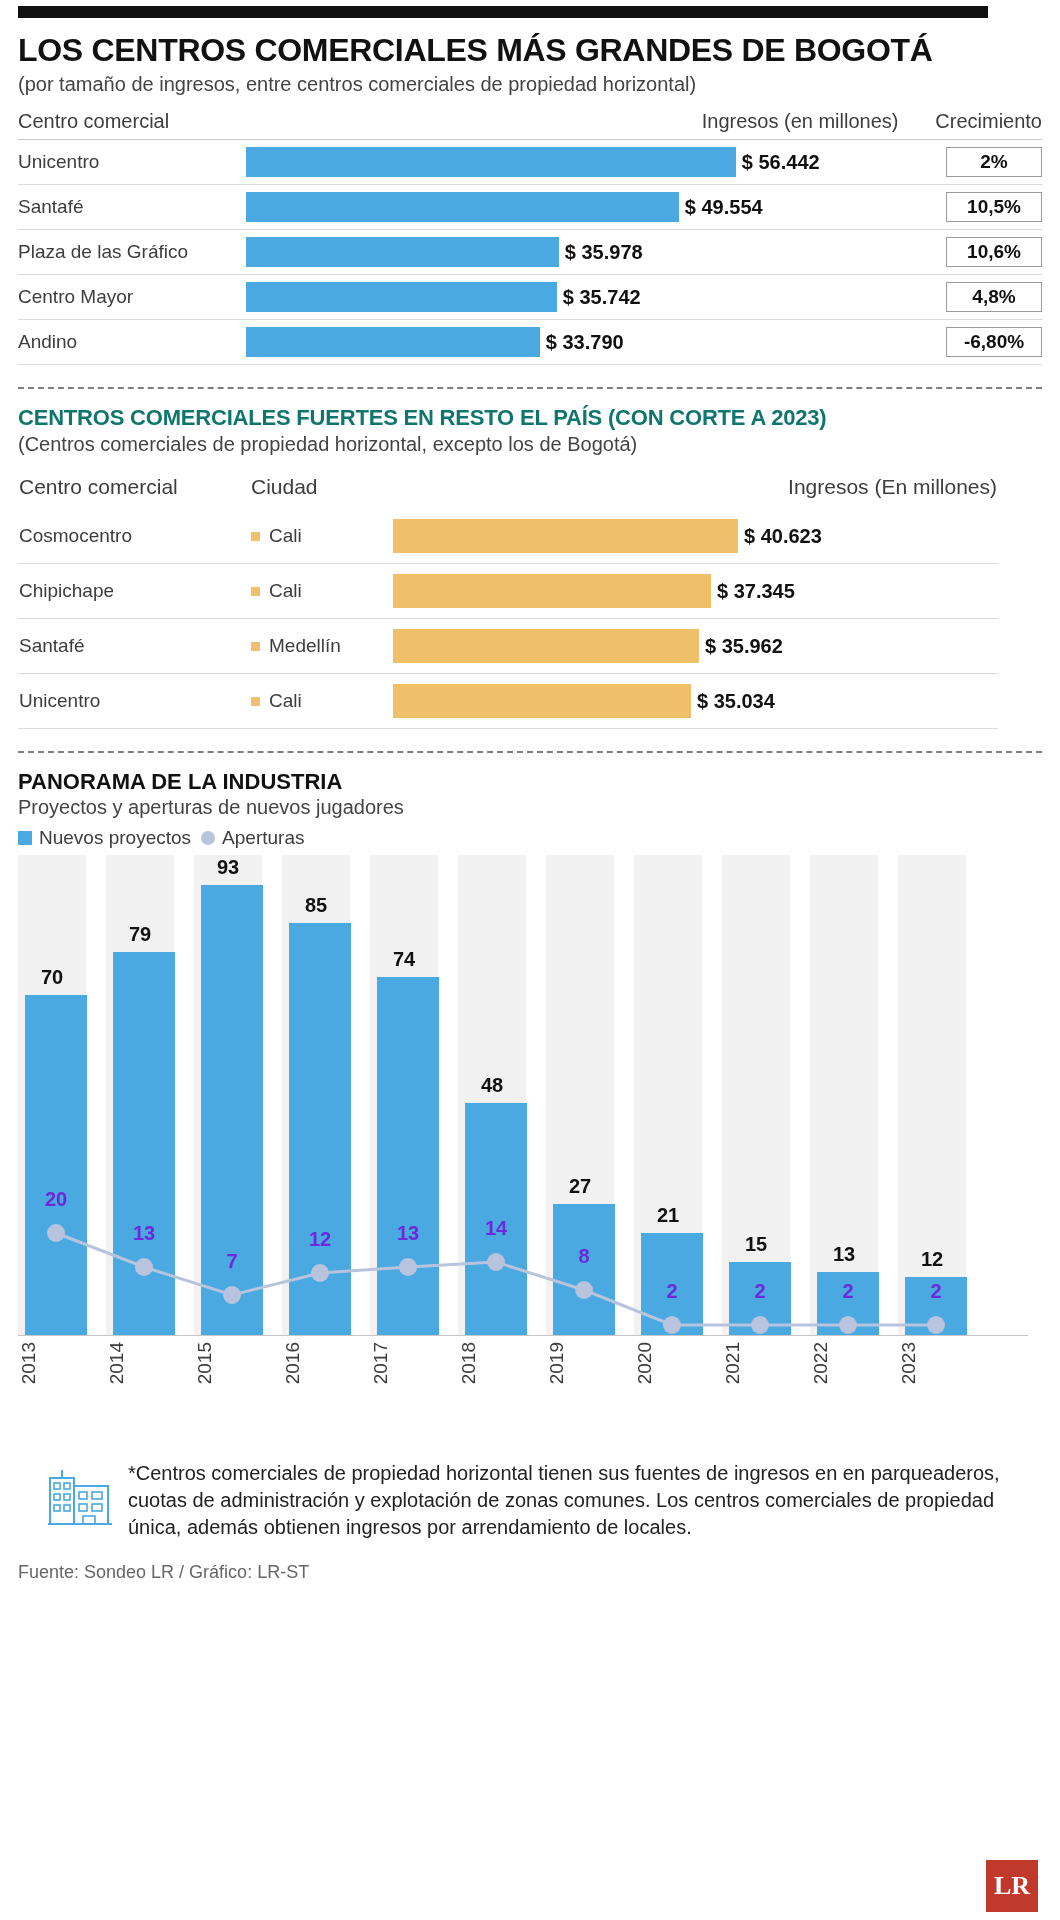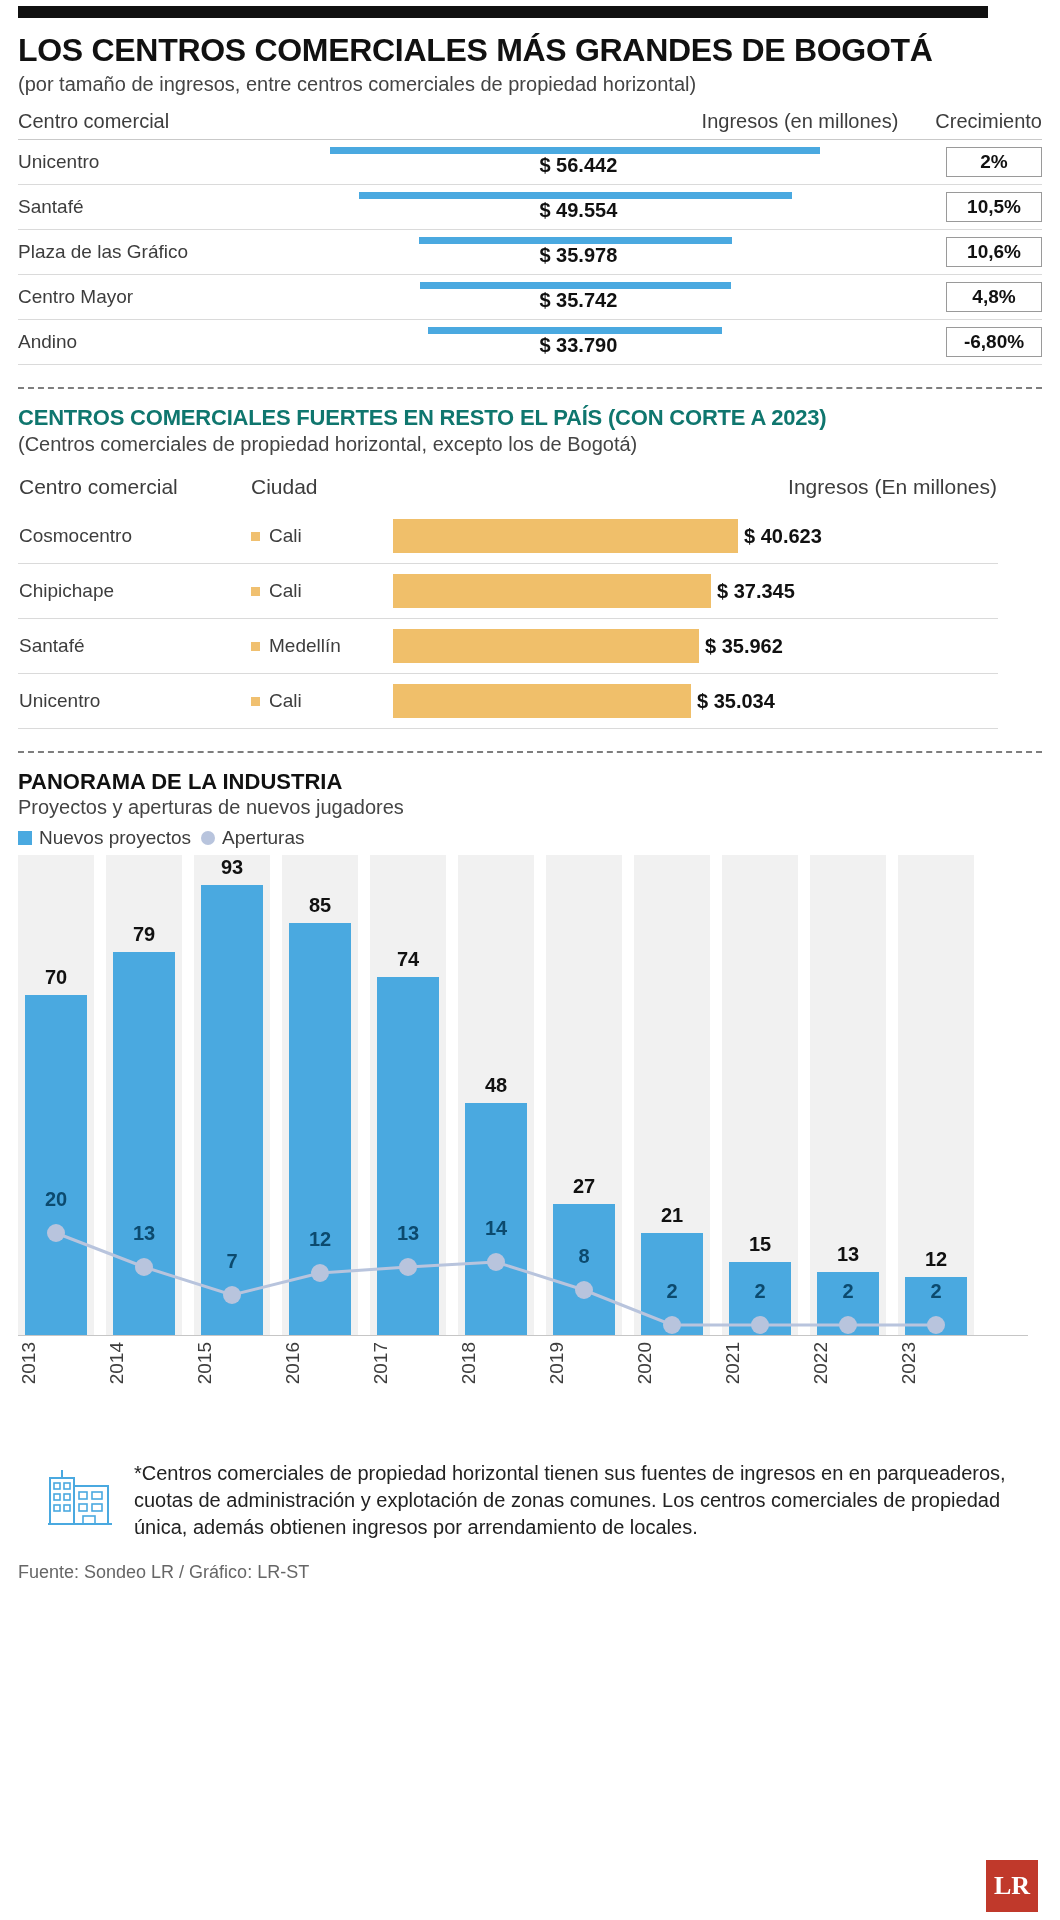--- a/index.html
+++ b/index.html
@@ -65,21 +65,20 @@
     vertical-align: middle;
   }
   .tbl1 td.name { width: 230px; }
   .tbl1 td.barcell { position: relative; width: 660px; }
   .tbl1 td.growth { width: 130px; text-align: right; padding-left: 8px;}
   .bar-row {
     position: relative;
     height: 30px;
     display: flex;
     align-items: center;
-    flex-direction: column;
   }
   .bar-blue {
     background: #4aa9e0;
     height: 30px;
   }
   .bar-value {
     font-size: 20px;
     font-weight: bold;
     color: #111;
     margin-left: 6px;
@@ -183,21 +182,21 @@
 
   .chart {
     position: relative;
     width: 1010px;
     height: 480px;
     margin-top: 4px;
   }
   .col {
     position: absolute;
     bottom: 0;
-    width: 76px;
+    width: 68px;
   }
   .col .gridline {
     position: absolute;
     left: 0; right: 0; top: 0; bottom: 0;
     background: #f1f1f1;
   }
   .col .bar {
     position: absolute;
     bottom: 0;
     left: 7px;
@@ -215,21 +214,21 @@
   .dot {
     position: absolute;
     width: 18px; height: 18px;
     border-radius: 50%;
     background: #b8c4dd;
   }
   .dotlabel {
     position: absolute;
     font-size: 20px;
     font-weight: bold;
-    color: #0c4a6e;
+    color: #6d28d9;
     text-align: center;
     width: 60px;
   }
   .axis-line {
     position: absolute;
     left: 0;
     width: 1010px;
     border-top: 1px solid #c6c6c6;
   }
   .xlabels {
@@ -246,21 +245,21 @@
     color: #3d3d3d;
     writing-mode: vertical-rl;
     transform: rotate(180deg);
     transform-origin: center;
   }
 
   
   .foot-wrap {
     display: flex;
     align-items: flex-start;
-    gap: 18px;
+    gap: 12px;
     margin-top: 14px;
     padding-left: 24px;
   }
   .foot-text {
     font-size: 20px;
     color: #222;
     line-height: 1.34;
     width: 880px;
   }
   .source {

